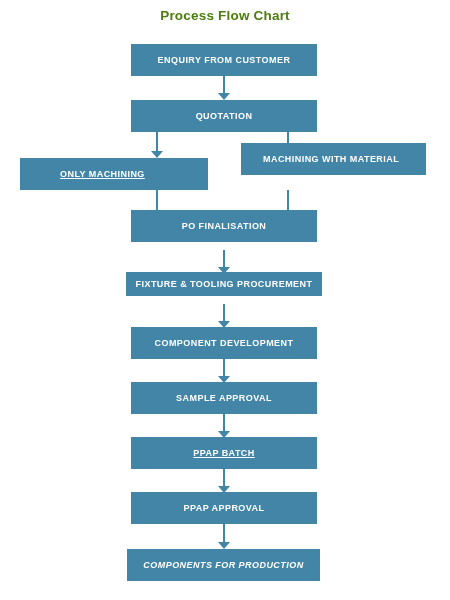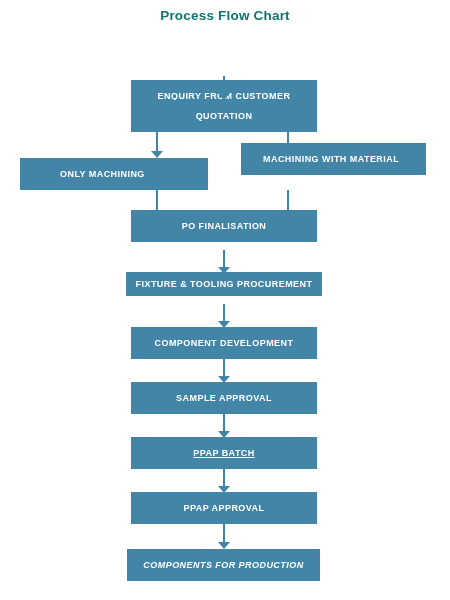--- a/index.html
+++ b/index.html
@@ -21,21 +21,21 @@
   }
 
   .chart-title {
     position: absolute;
     left: 0;
     top: 8px;
     width: 450px;
     text-align: center;
     font-size: 13.5px;
     font-weight: bold;
-    color: #0f766e;
+    color: #4d7c0f;
     letter-spacing: 0.2px;
     white-space: nowrap;
   }
 
   .node {
     position: absolute;
     background: #4285a6;
     color: #ffffff;
     font-size: 9px;
     font-weight: bold;
@@ -80,21 +80,21 @@
     border-top: 7px solid #4285a6;
   }
 </style>
 </head>
 <body>
 
 <div id="chart-root">
 
   <div class="chart-title">Process Flow Chart</div>
 
-  <div class="node" style="left:131px; top:44px; width:186px; height:32px;margin-top:36px;">
+  <div class="node" style="left:131px; top:44px; width:186px; height:32px;">
     <span>ENQUIRY FROM CUSTOMER</span>
   </div>
 
   <div class="arrow" style="left:218px; top:76px; height:24px;">
     <div class="stem" style="height:17px;"></div>
     <div class="head" style="top:17px;"></div>
   </div>
 
   <div class="node" style="left:131px; top:100px; width:186px; height:32px;">
     <span>QUOTATION</span>
@@ -103,21 +103,21 @@
   <div class="arrow" style="left:151px; top:132px; height:26px;">
     <div class="stem" style="height:19px;"></div>
     <div class="head" style="top:19px;"></div>
   </div>
 
   <div class="arrow" style="left:282px; top:132px; height:26px;">
     <div class="stem" style="height:19px;"></div>
     <div class="head" style="top:19px;"></div>
   </div>
 
-  <div class="node align-left-text" style="left:20px; top:158px; width:188px; height:32px;">
+  <div class="node align-left-text" style="left:20px; top:158px; width:188px; height:32px;text-decoration:underline;">
     <span>ONLY MACHINING</span>
   </div>
 
   <div class="node align-right-text" style="left:241px; top:143px; width:185px; height:32px;">
     <span>MACHINING WITH MATERIAL</span>
   </div>
 
   <div class="arrow" style="left:151px; top:190px; height:28px;">
     <div class="stem" style="height:21px;"></div>
     <div class="head" style="top:21px;"></div>

